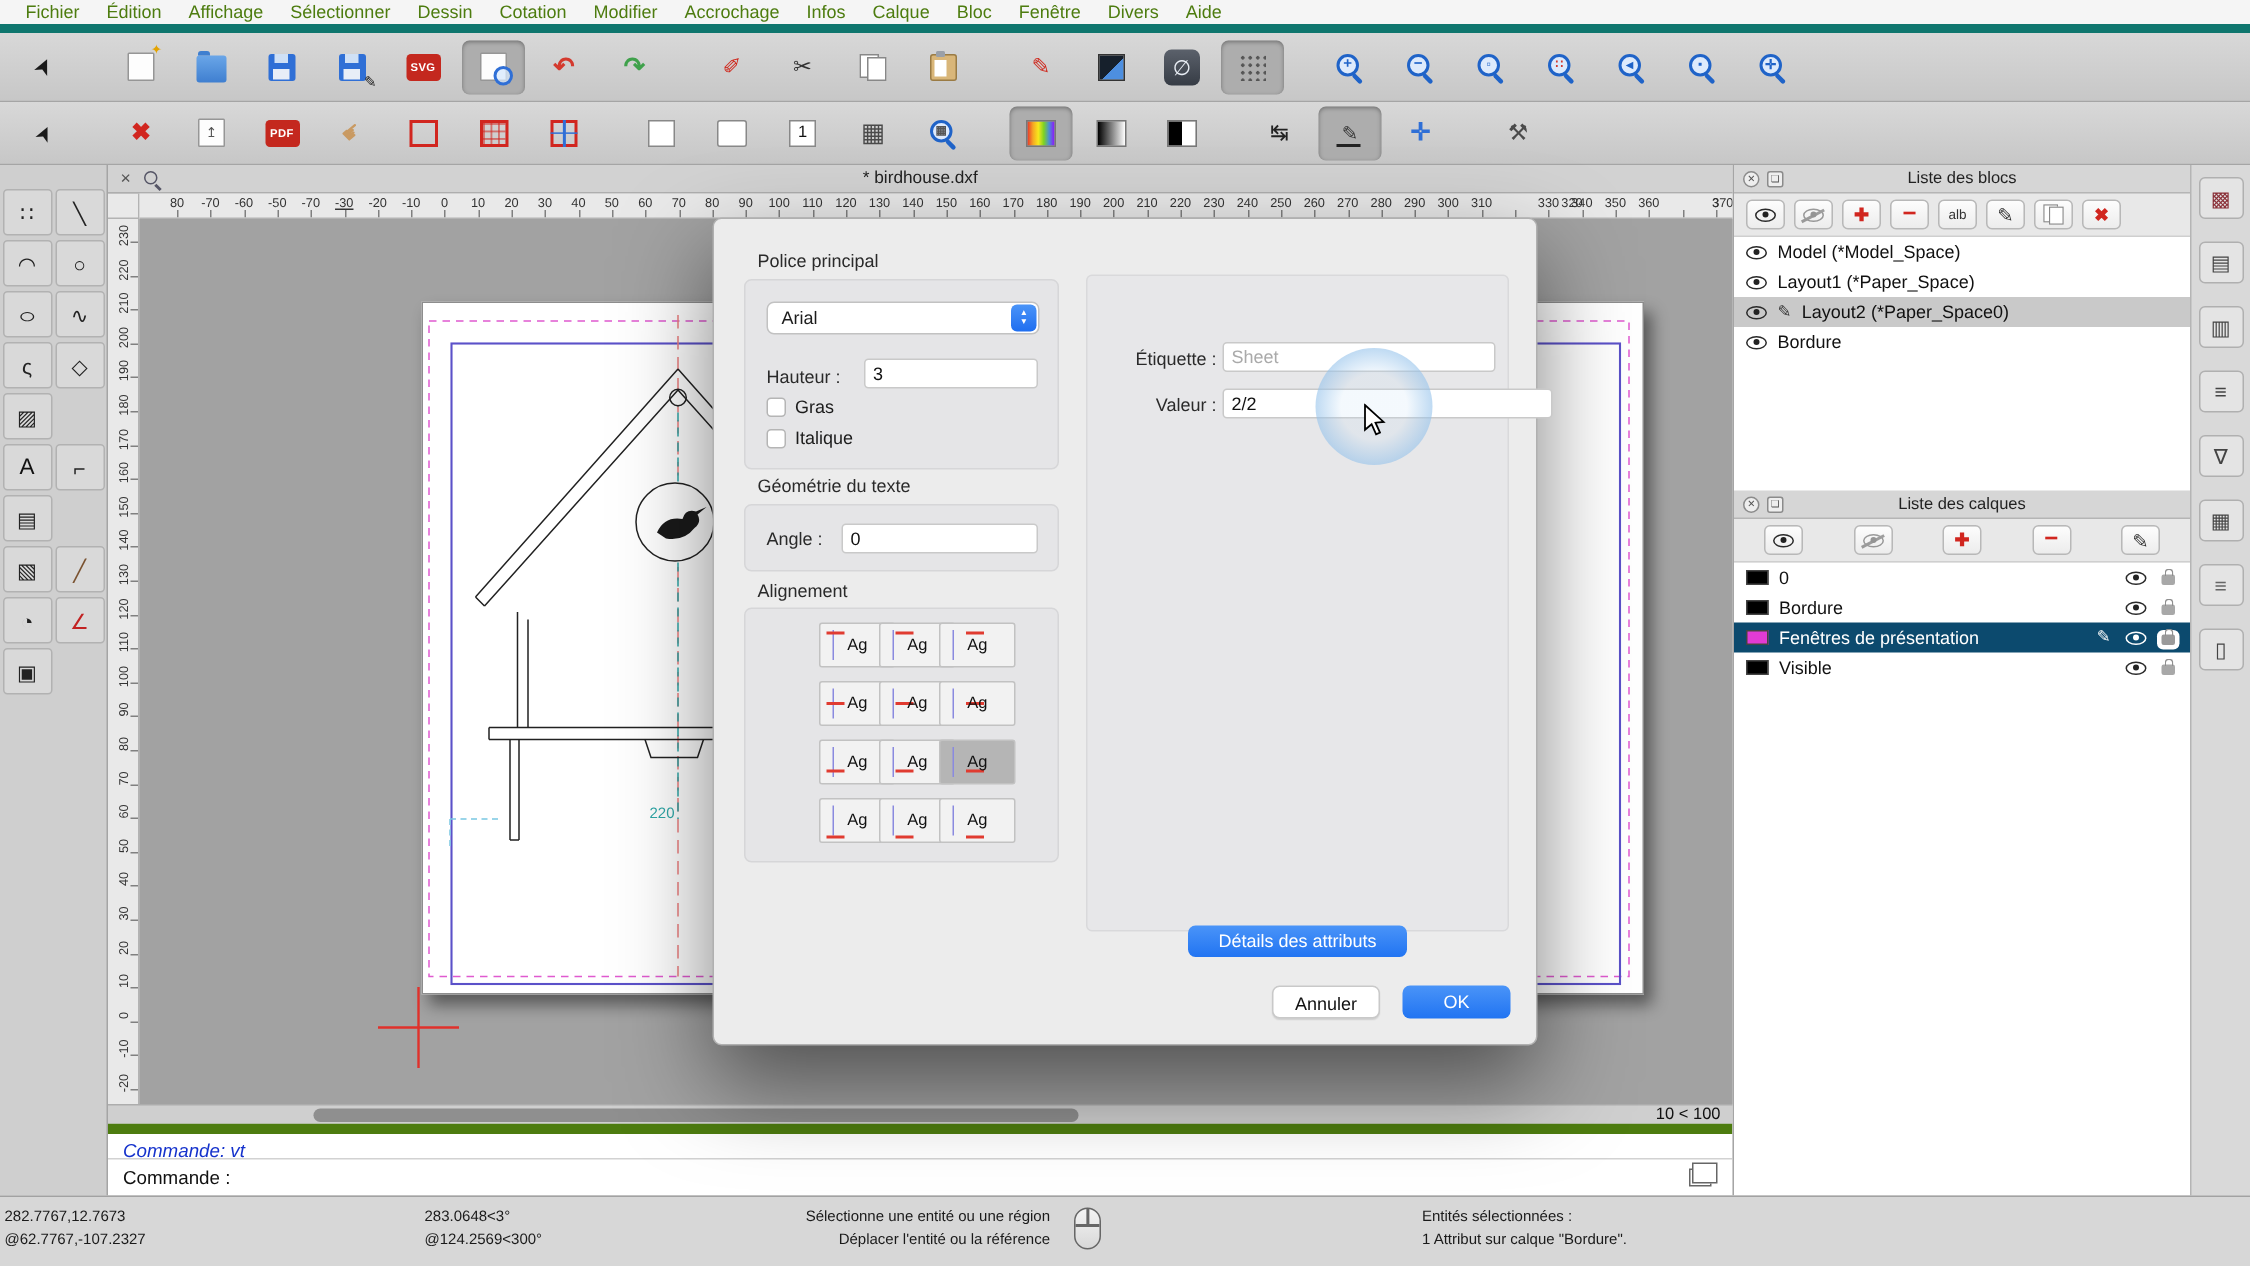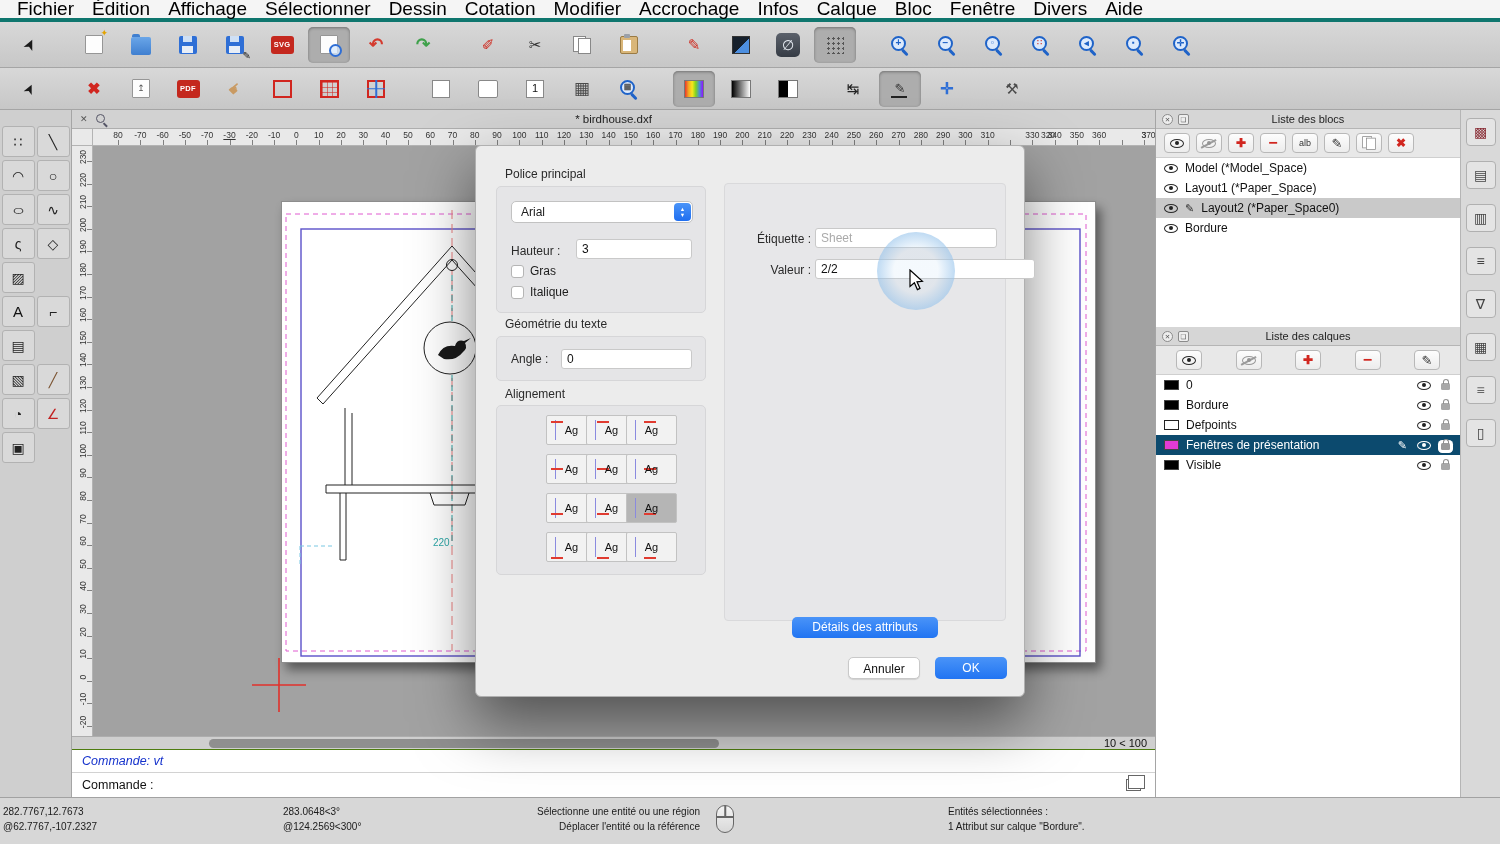--- a/index.html
+++ b/index.html
@@ -1,18 +1,18 @@
 <!DOCTYPE html>
 <html><head>
 <meta charset="utf-8">
 <style>
 *{box-sizing:border-box;margin:0;padding:0}
 html,body{width:1500px;height:844px;overflow:hidden;font-family:"Liberation Sans",sans-serif;background:#eee}
 
-.menubar{height:22px;background:#f5f5f5;border-bottom:4px solid #0f766e;display:flex;align-items:center;padding-left:8px;font-size:19px;color:#000000}
+.menubar{height:22px;background:#f5f5f5;border-bottom:6px solid #0f766e;display:flex;align-items:center;padding-left:8px;font-size:12px;color:#4d7c0f}
 .menu-item{padding:0 9px;white-space:nowrap}
 
 .tbar{background:linear-gradient(#d8d8d8,#c7c7c7);border-bottom:1px solid #a5a5a5;display:flex;align-items:center;padding:0 8px}
 .tbar1{height:46px}
 .tbar2{height:42px}
 .tb{width:42px;height:36px;display:flex;align-items:center;justify-content:center;border-radius:5px;margin-right:5px;flex:none}
 .tb.active{background:#adadad;box-shadow:inset 0 1px 3px rgba(0,0,0,.35)}
 .sep{width:18px;flex:none}
 .ic{position:relative;display:flex;align-items:center;justify-content:center;min-width:18px;min-height:18px}
 .g{display:inline-block;font-size:14px;line-height:1}
@@ -72,21 +72,21 @@
 .vruler{width:21px;background:#e9e9e9;border-right:1px solid #b3b3b3;position:relative;overflow:hidden;font-size:8.5px;color:#333}
 .vlab{position:absolute;left:1px;width:19px;text-align:center;transform:rotate(-90deg)}
 .vtick{position:absolute;right:0;width:5px;height:1px;background:#808080}
 .canvas{flex:1;position:relative;background:#a2a2a2;overflow:hidden}
 .paper{position:absolute;left:188px;top:55px;width:815px;height:462px;background:#fff;border:1px solid #8d8d8d;box-shadow:5px 7px 10px rgba(0,0,0,.45)}
 .draw{position:absolute;left:0;top:0;pointer-events:none}
 .dimlabel{position:absolute;left:340px;top:391px;font-size:10px;color:#2ea8a8}
 .scroll-row{height:13px;background:#cfcfcf;border-top:1px solid #adadad;position:relative}
 .sthumb{position:absolute;left:137px;top:2px;width:510px;height:9px;background:#8f8f8f;border-radius:5px}
 .zoomlab{position:absolute;right:8px;top:0;font-size:11px;color:#111;line-height:13px}
-.cmd-history{height:23px;background:#fff;border-top:1px solid #4d7c0f;font-size:12.5px;font-style:italic;color:#1532cc;padding-left:10px;line-height:23px}
+.cmd-history{height:23px;background:#fff;border-top:7px solid #4d7c0f;font-size:12.5px;font-style:italic;color:#1532cc;padding-left:10px;line-height:23px}
 .cmd-row{height:25px;background:#fff;border-top:1px solid #d2d2d2;display:flex;align-items:center;padding-left:10px;font-size:12.5px;color:#111}
 .cmd-input{flex:1;border:none;outline:none;font-size:12.5px;margin-left:6px;font-family:"Liberation Sans",sans-serif}
 .cmd-detach{width:15px;height:12px;border:1.5px solid #666;position:relative;margin-right:14px;background:#fff}
 .cmd-detach::before{content:'';position:absolute;top:-5px;right:-5px;width:15px;height:12px;border:1.5px solid #666;background:#fff}
 
 .rpanel{width:305px;background:#fff;border-left:1px solid #a5a5a5;display:flex;flex-direction:column}
 .psection.blocks{height:217px;display:flex;flex-direction:column}
 .psection.layers{flex:1;display:flex;flex-direction:column}
 .phead{height:19px;background:#d6d6d6;border-bottom:1px solid #b5b5b5;position:relative;font-size:11px;color:#222;text-align:center;line-height:18px;flex:none}
 .hbtn{position:absolute;top:4px;width:11px;height:11px;border:1px solid #8b8b8b;border-radius:50%;font-size:6.5px;line-height:9px;text-align:center;color:#555;background:#eee}
@@ -747,30 +747,20 @@
           <div class="lrow">
             <span class="swatch" style="background: rgb(0, 0, 0);"></span>
             <span class="rowlabel">Bordure</span>
             <span class="rowicons">
               <span class="eye">
                 <span class="pupil"></span>
               </span>
               <span class="lock"></span>
             </span>
           </div>
-          <div class="lrow">
-            <span class="swatch lightsw" style="background: rgb(255, 255, 255);"></span>
-            <span class="rowlabel">Defpoints</span>
-            <span class="rowicons">
-              <span class="eye">
-                <span class="pupil"></span>
-              </span>
-              <span class="lock"></span>
-            </span>
-          </div>
           <div class="lrow lsel">
             <span class="swatch" style="background: rgb(226, 59, 212);"></span>
             <span class="rowlabel">Fenêtres de présentation</span>
             <span class="rowicons">
               <span class="peng">✎</span>
               <span class="eye">
                 <span class="pupil"></span>
               </span>
               <span class="lock"></span>
             </span>

